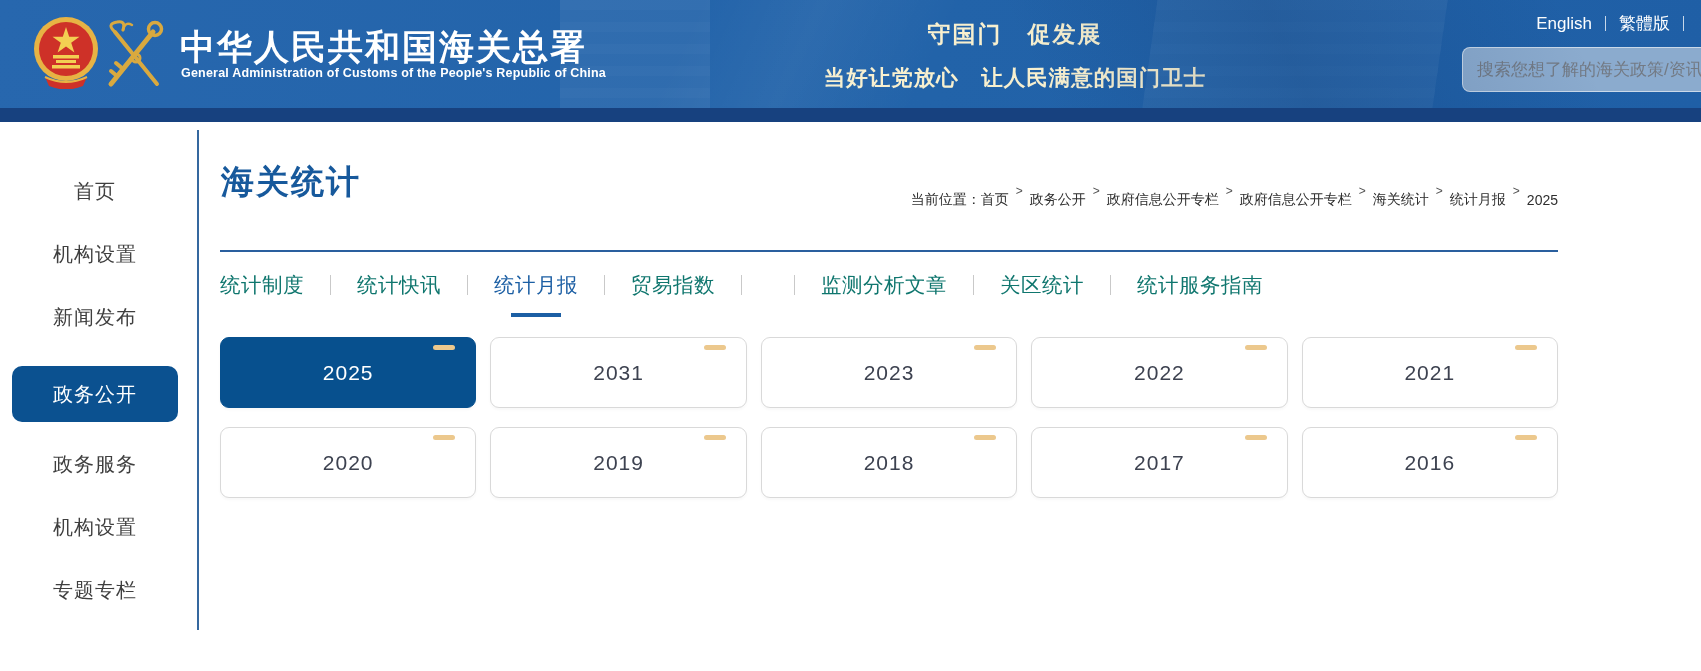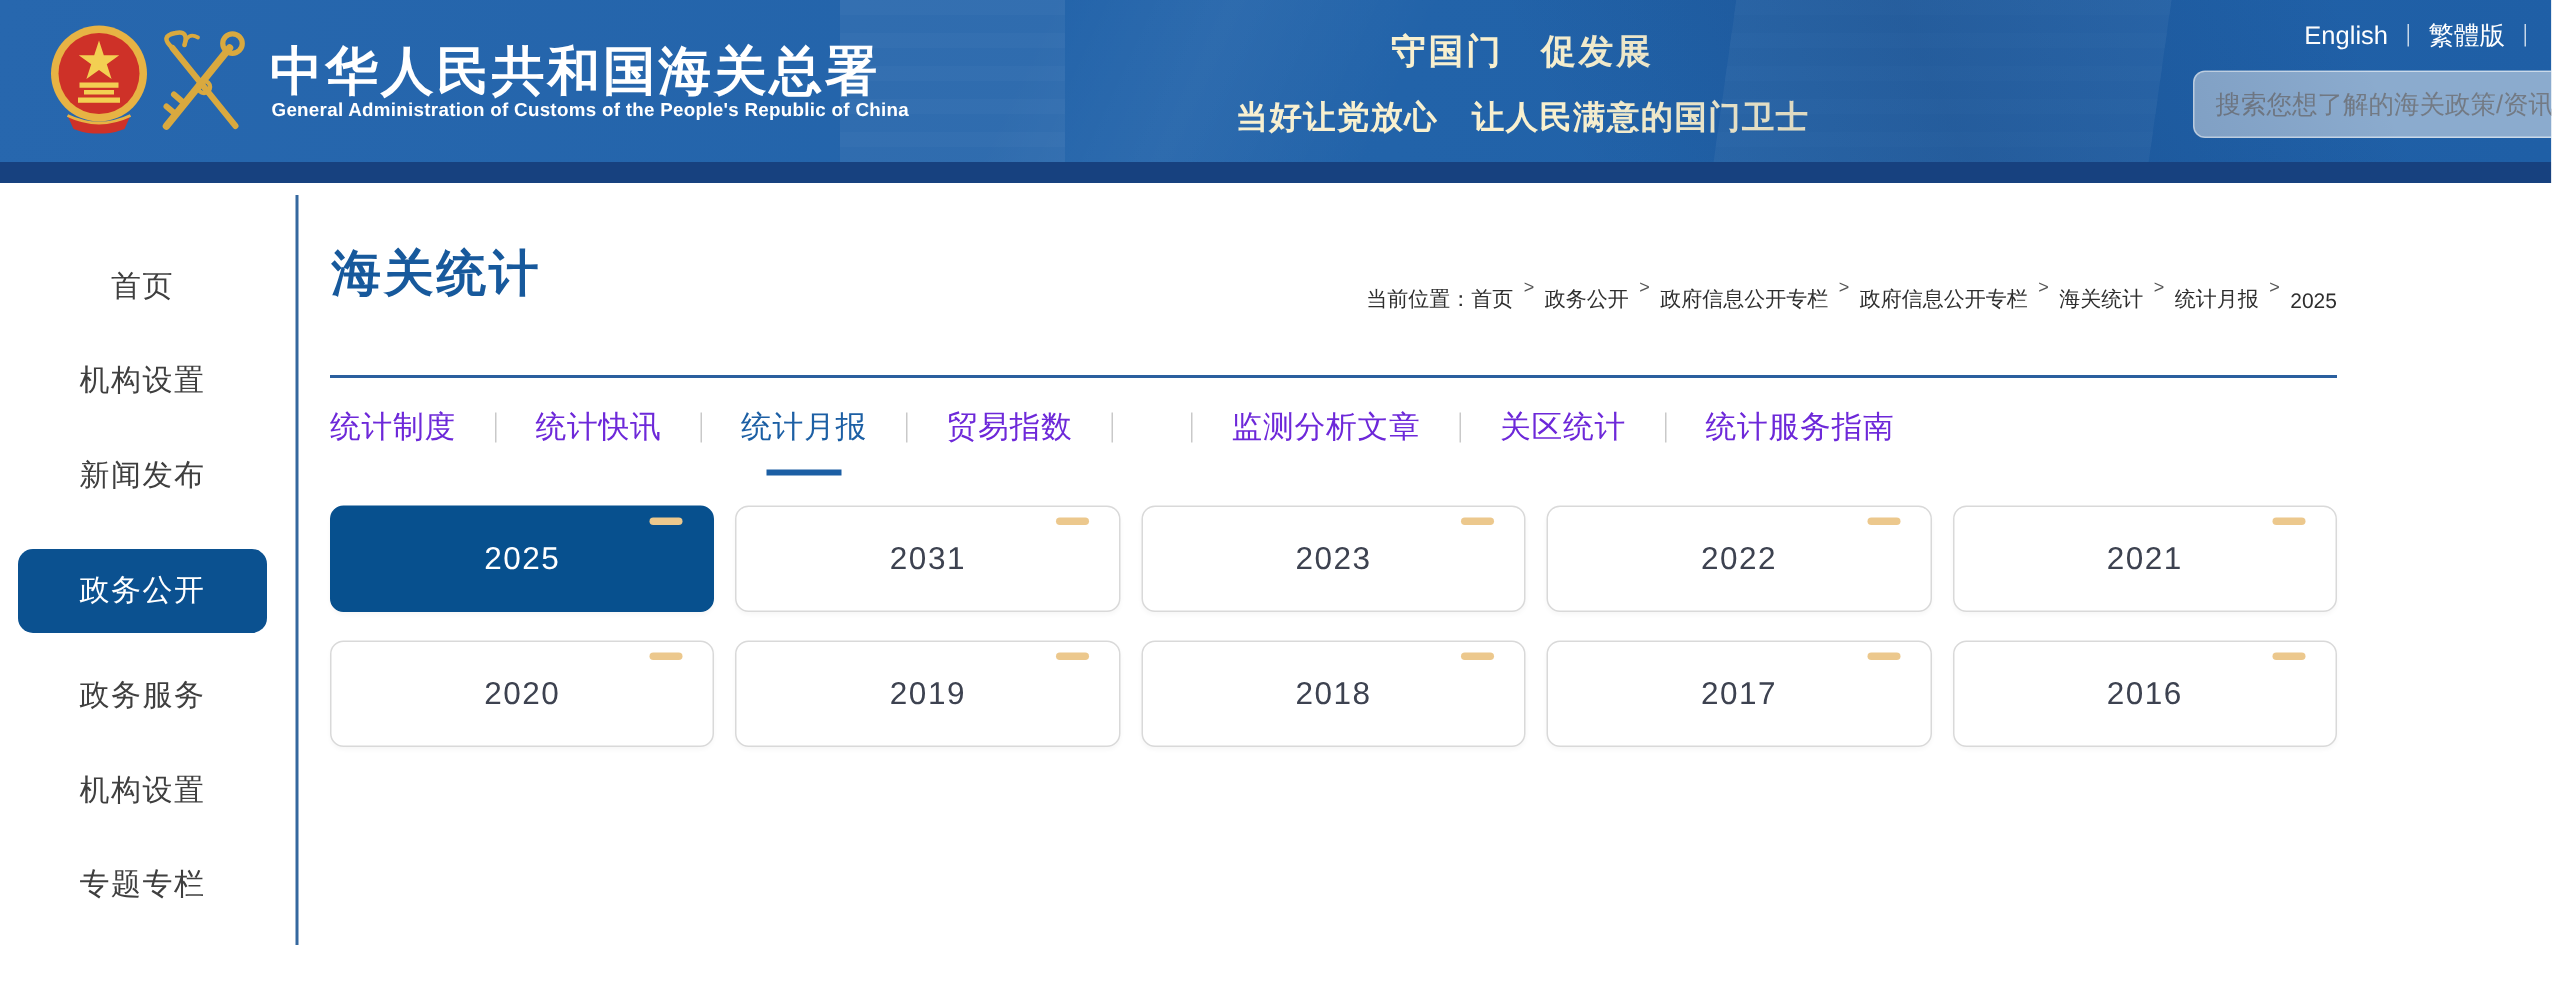--- a/index.html
+++ b/index.html
@@ -58,21 +58,21 @@
 
   .breadcrumb { position:absolute; right:143px; top:172px; font-size:14px; color:#2e2e2e;
     display:flex; align-items:center; white-space:nowrap; }
   .crumb { cursor:pointer;margin-top:19px; }
   .crumb.static { cursor:default; }
   .crumb-sep { margin:0 7px; color:#555; font-size:12px; }
 
   .title-divider { position:absolute; left:220px; top:250px; width:1338px; height:2px; background:#2a5f9e; }
 
   .tabs { position:absolute; left:220px; top:270px; display:flex; align-items:flex-start; }
-  .tab { position:relative; font-size:20.5px; color:#6d28d9; line-height:30px; padding-bottom:17px;
+  .tab { position:relative; font-size:20.5px; color:#0f766e; line-height:30px; padding-bottom:17px;
     cursor:pointer; letter-spacing:0.5px; white-space:nowrap; }
   .tab.active { color:#1c5fa4; }
   .tab.active:after { content:""; position:absolute; left:50%; transform:translateX(-50%);
     bottom:0; width:50px; height:4px; background:#1c5fa4; }
   .tab-sep { width:1px; height:20px; background:#c9c9c9; margin:5px 26px 0 26px; }
 
   .years-grid { position:absolute; left:220px; top:337px; width:1338px;
     display:grid; grid-template-columns:repeat(5,1fr); column-gap:14px; row-gap:19px; }
   .year-card { position:relative; height:71px; background:#fff; border:1.5px solid #d9d9d9;
     border-radius:9px; display:flex; align-items:center; justify-content:center;

